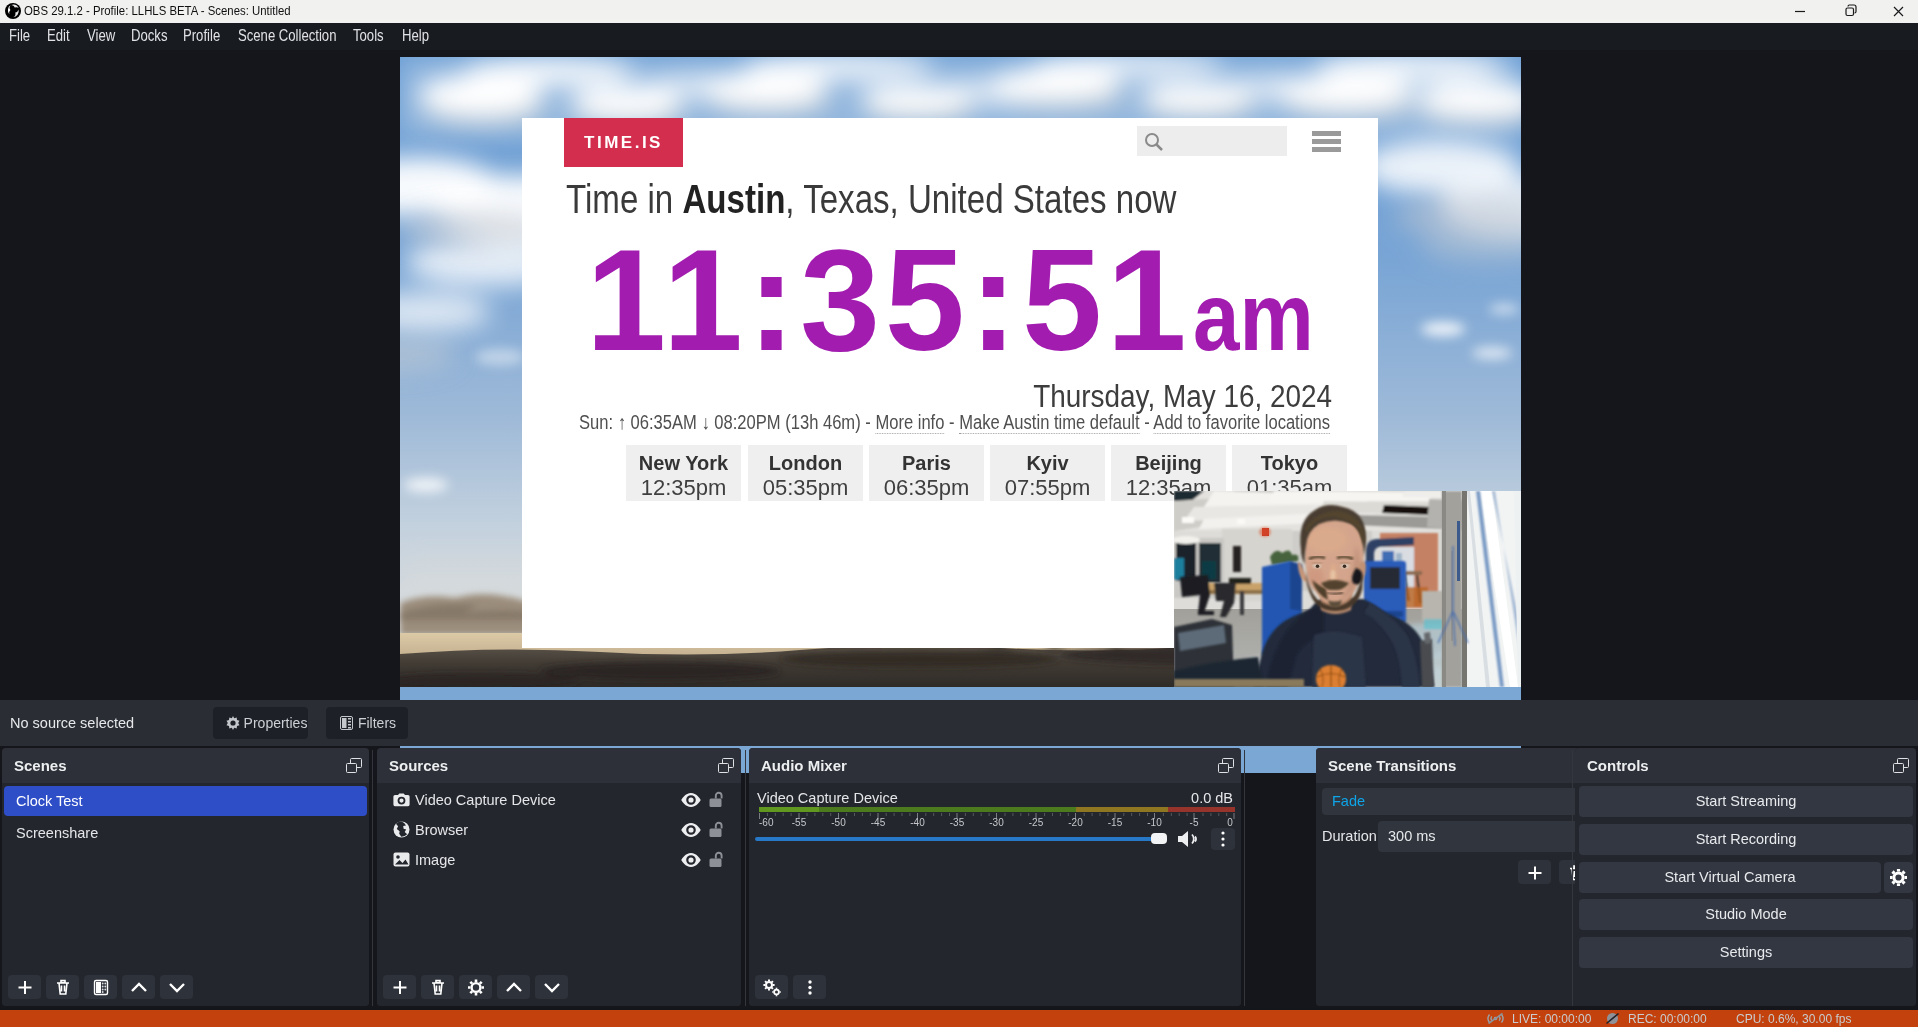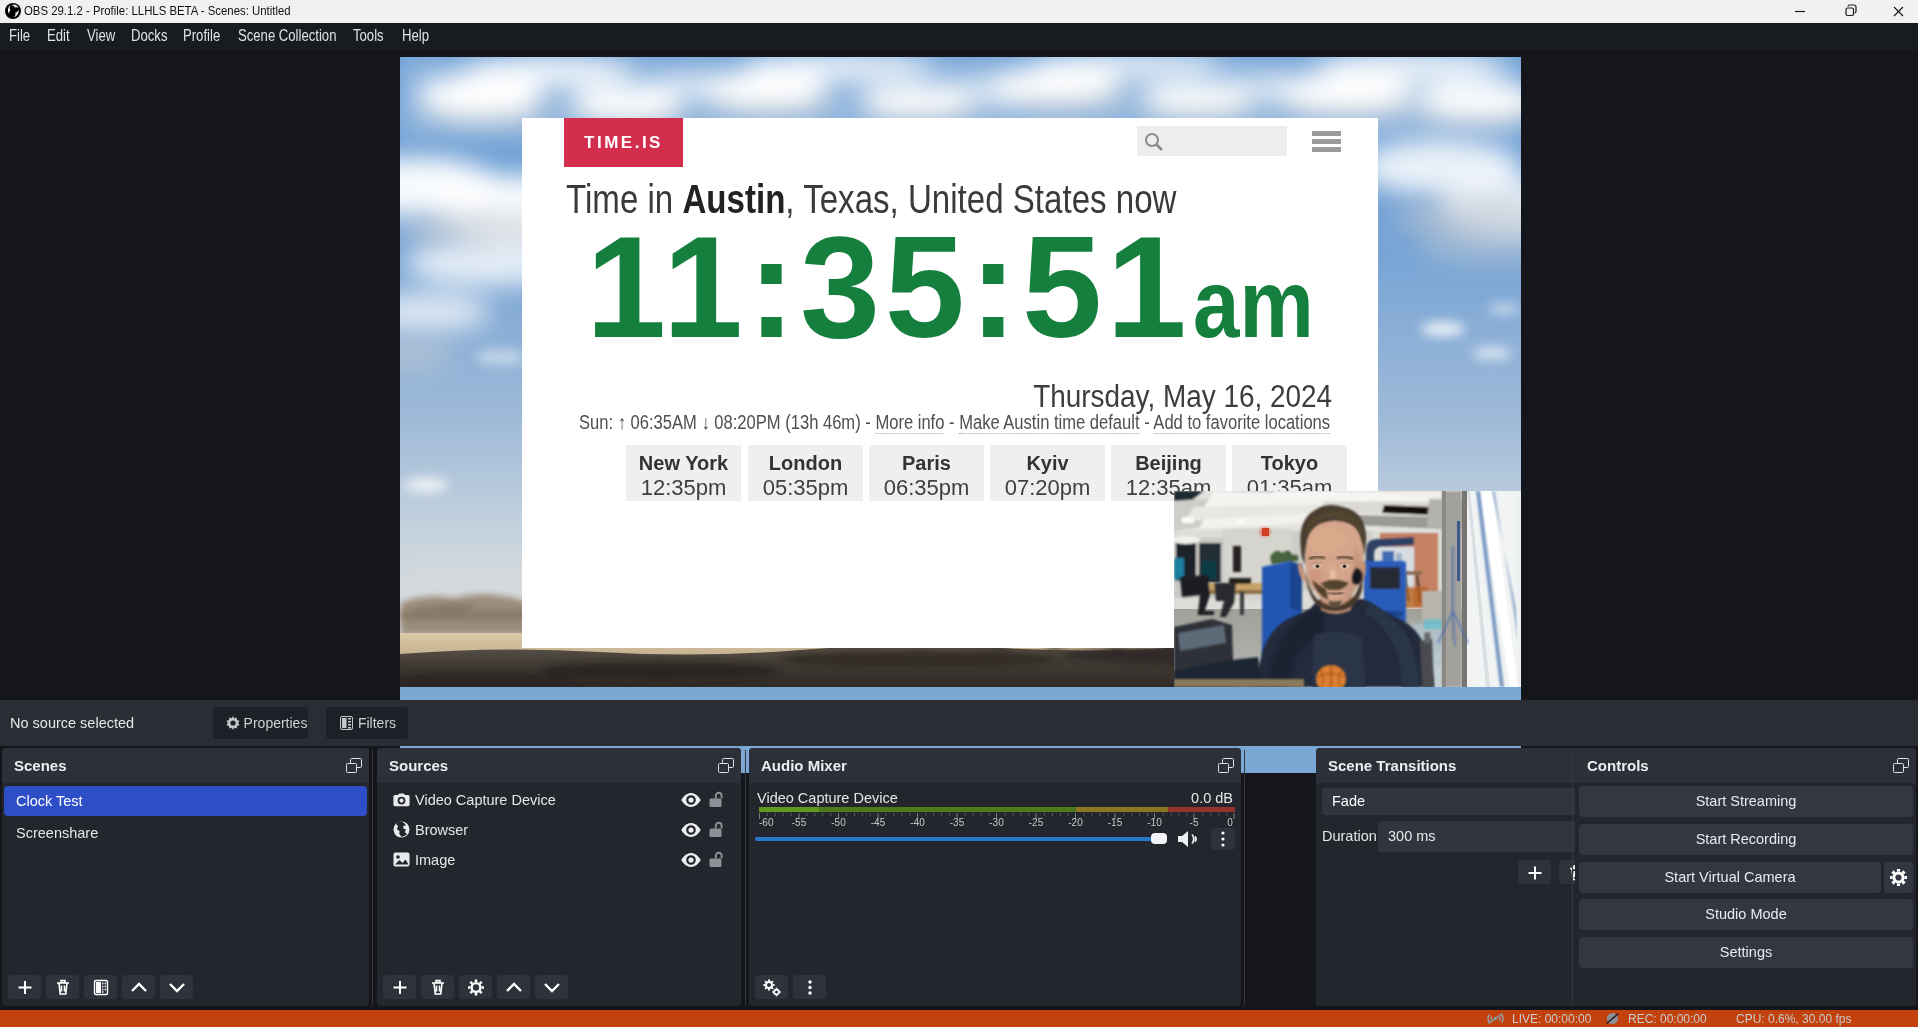--- a/index.html
+++ b/index.html
@@ -19,21 +19,21 @@
 #canvas { position:absolute; left:0; top:50px; width:1918px; height:650px; background:#15161b; }
 #preview { position:absolute; left:400px; top:7px; width:1121px; height:716px; overflow:hidden; background:#7aa7d4; }
 
 
 #page { position:absolute; left:122px; top:61px; width:856px; height:530px; background:#ffffff; color:#3c3c3c; }
 #logo { position:absolute; left:42px; top:0; width:119px; height:49px; background:#d32e4e; color:#fff; font-weight:bold; font-size:17px; letter-spacing:2.5px; text-align:center; line-height:49px; }
 #searchbox { position:absolute; left:615px; top:8px; width:150px; height:30px; background:#ededed; }
 #hamb { position:absolute; left:790px; top:13px; width:29px; height:21px; }
 #hamb div { height:5px; background:#9a9a9a; margin-bottom:3px; }
 #h1 { position:absolute; left:44px; top:58px; font-size:41px; color:#3a3a3a; white-space:nowrap; transform:scaleX(0.807); transform-origin:left top; }
-#bigtime { position:absolute; left:64px; top:98px; font-size:144px; line-height:1; font-weight:bold; color:#15803d; letter-spacing:4.6px; white-space:nowrap; }
+#bigtime { position:absolute; left:64px; top:111px; font-size:144px; line-height:1; font-weight:bold; color:#a21caf; letter-spacing:4.6px; white-space:nowrap; }
 #bigtime .am { font-size:96px; letter-spacing:0; display:inline-block; transform:scaleX(0.87); transform-origin:left bottom; margin-left:2px; }
 #date { position:absolute; right:46px; top:263px; font-size:31px; line-height:1; color:#3d3d3d; transform:scaleX(0.9); transform-origin:right top; white-space:nowrap; }
 #sunline { position:absolute; left:57px; top:292px; font-size:20px; line-height:1.2; color:#4f4f4f; white-space:nowrap; transform:scaleX(0.828); transform-origin:left top; }
 #sunline .lnk { border-bottom:1px dotted #9a9a9a; }
 #cities { position:absolute; left:104px; top:327px; }
 #cities .cb { position:absolute; top:0; width:115px; height:56px; background:#efefef; text-align:center; }
 #cities .cn { font-weight:bold; font-size:20px; color:#333; margin-top:7px; }
 #cities .ct { font-size:22px; color:#3f3f3f; }
 
 
@@ -232,21 +232,21 @@
         <div class="cb" style="left:122px">
             <div class="cn">London</div>
             <div class="ct">05:35pm</div>
           </div>
         <div class="cb" style="left:243px">
             <div class="cn">Paris</div>
             <div class="ct">06:35pm</div>
           </div>
         <div class="cb" style="left:364px">
             <div class="cn">Kyiv</div>
-            <div class="ct">07:20pm</div>
+            <div class="ct">07:55pm</div>
           </div>
         <div class="cb" style="left:485px">
             <div class="cn">Beijing</div>
             <div class="ct">12:35am</div>
           </div>
         <div class="cb" style="left:606px">
             <div class="cn">Tokyo</div>
             <div class="ct">01:35am</div>
           </div>
       </div>
@@ -721,21 +721,21 @@
 
 <div class="dock" id="dock-trans" style="left:1316px;width:323px">
   <div class="hdr">
       <div class="t">Scene Transitions</div>
       <svg class="popout" viewBox="0 0 16 15">
         <rect x="4.5" y="0.5" width="11" height="9" rx="1" fill="none" stroke="#dfe1e4"></rect>
         <rect x="0.5" y="5.5" width="10" height="9" rx="1" fill="#2d3038" stroke="#dfe1e4"></rect>
       </svg>
     </div>
   <div class="body">
-    <div class="abs" style="left:6px;top:4px;width:307px;height:27px;background:#31353e;border-radius:4px;color:#ffffff;font-size:14.5px;line-height:27px"><span style="margin-left:10px">Fade</span>
+    <div class="abs" style="left:6px;top:4px;width:307px;height:27px;background:#31353e;border-radius:4px;color:#0ea5e9;font-size:14.5px;line-height:27px"><span style="margin-left:10px">Fade</span>
       <div class="abs" style="right:0;top:0;width:19px;height:27px;background:#383c45;border-left:1px solid #23262c;border-radius:0 4px 4px 0"></div>
       <svg class="abs" style="right:4px;top:6px" width="11" height="15" viewBox="0 0 11 15">
           <path d="M2 5 L5.5 1.5 L9 5 M2 10 L5.5 13.5 L9 10" stroke="#dcdee1" stroke-width="1.5" fill="none"></path>
         </svg>
     </div>
     <div class="abs" style="left:6px;top:38px;font-size:14.5px;color:#e4e6e9;line-height:28px">Duration</div>
     <div class="abs" style="left:62px;top:37px;width:250px;height:31px;background:#31353e;border-radius:4px;color:#e6e8ea;font-size:14.5px;line-height:31px"><span style="margin-left:10px">300 ms</span>
       <svg class="abs" style="right:10px;top:4px" width="14" height="24" viewBox="0 0 14 24">
           <path d="M3 8 L7 4 L11 8 M3 16 L7 20 L11 16" stroke="#dcdee1" stroke-width="1.7" fill="none"></path>
         </svg>

